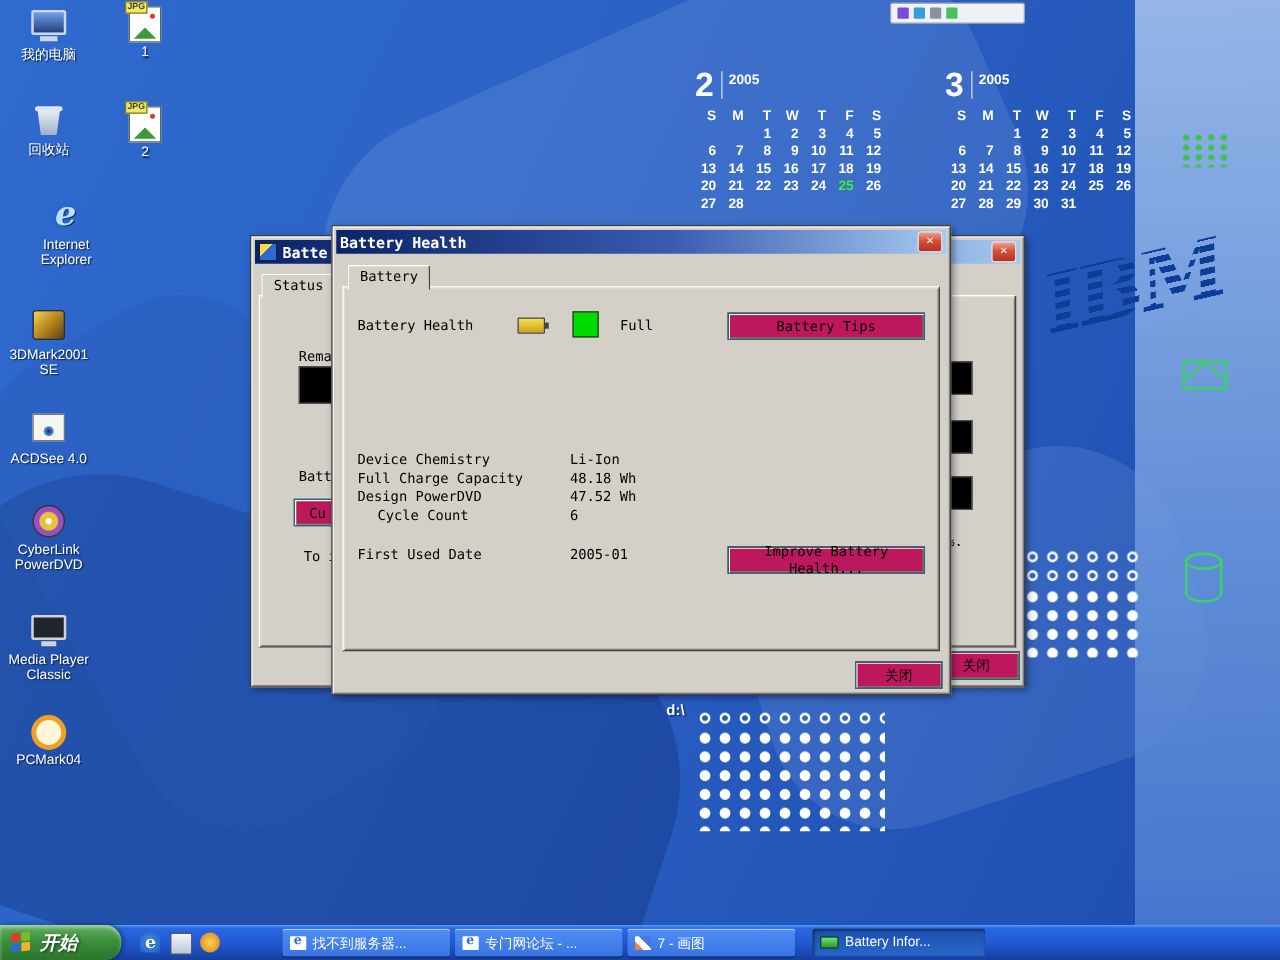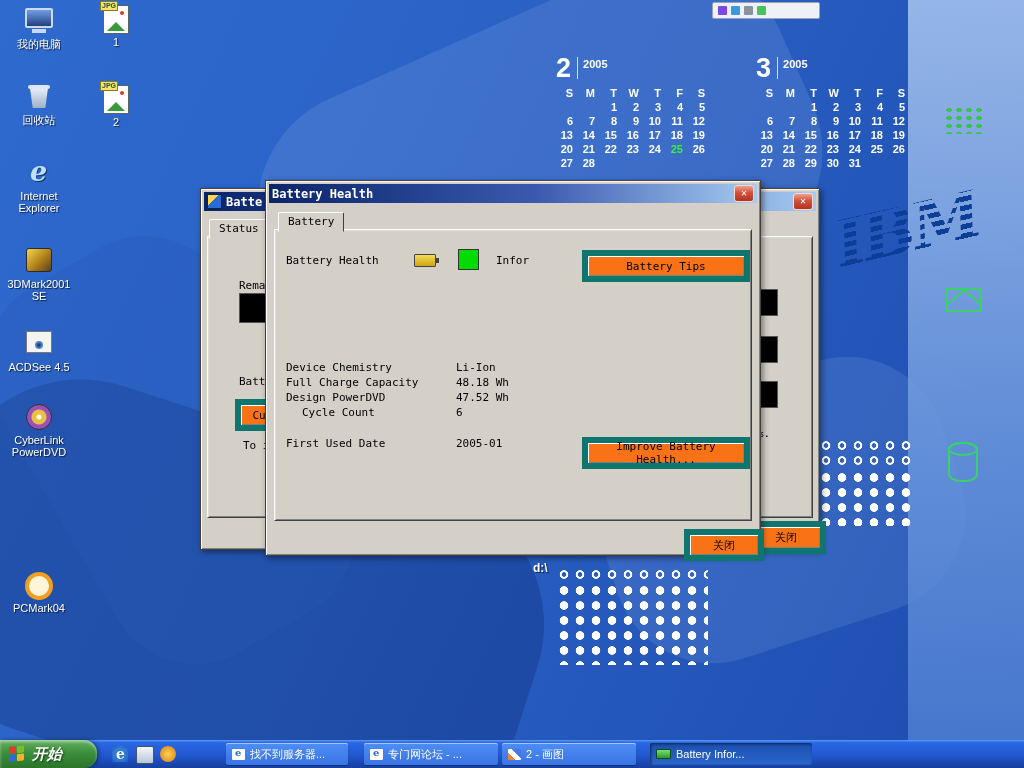--- a/index.html
+++ b/index.html
@@ -77,21 +77,21 @@
     background:linear-gradient(90deg,#0a246a,#3a5bb0 55%,#a6caf0);
     color:#fff;font-weight:bold;font-size:12px;display:flex;align-items:center;padding:0 3px;}
   .title-ico{width:13px;height:13px;margin-right:4px;background:linear-gradient(135deg,#ffd84c 40%,#2a6cd4 40%);border:1px solid #123;}
   .btn-close{margin-left:auto;width:18px;height:15px;border-radius:3px;border:1px solid #f6d9d0;
     background:linear-gradient(#f0a08e,#d4503a 45%,#b23222);color:#fff;font-size:10px;line-height:13px;
     text-align:center;font-weight:bold;cursor:default;}
   .tab{position:absolute;z-index:3;background:#d4d0c8;border:1px solid;border-color:#fff #404040 #d4d0c8 #fff;
     border-top-left-radius:2px;border-top-right-radius:2px;padding:2px 9px 3px;font-size:11px;}
   .tab-frame{position:absolute;border:1px solid;border-color:#fff #404040 #404040 #fff;
     box-shadow:inset 1px 1px 0 #dfdbd3,inset -1px -1px 0 #808080;}
-  .btn95{position:absolute;background:#f97316;border:6px solid #0f766e;
+  .btn95{position:absolute;background:#be185d;border:1px solid #0f766e;
     box-shadow:inset 1px 1px 0 #fff,inset -1px -1px 0 #808080;
     font-family:inherit;font-size:11px;text-align:center;display:flex;align-items:center;justify-content:center;cursor:default;}
   .sunken{position:absolute;background:#fff;border:1px solid;border-color:#808080 #fff #fff #808080;
     box-shadow:inset 1px 1px 0 #404040;padding:3px 4px;}
   .txt{position:absolute;white-space:nowrap;}
   .blackbox{position:absolute;background:#000;border:1px solid #555;}
   .batt-glyph{position:absolute;width:20px;height:11px;background:linear-gradient(#f6dc50,#cfa416);border:1px solid #444;border-radius:1px;}
   .batt-glyph::after{content:"";position:absolute;right:-4px;top:3px;width:3px;height:5px;background:#444;}
   .green-sq{position:absolute;width:19px;height:19px;background:#00dc00;border:1px solid #333;}
 
@@ -256,35 +256,39 @@
   </div>
 
   <div class="desk-icon" style="left:6px;top:6px;">
     <div class="dicon ic-computer"></div>
     <div class="lbl">我的电脑</div>
   </div>
   <div class="desk-icon" style="left:6px;top:84px;">
     <div class="dicon ic-recycle"></div>
     <div class="lbl">回收站</div>
   </div>
-  <div class="desk-icon" style="left:6px;top:160px;">
+  <div class="desk-icon" style="left:20px;top:160px;">
     <div class="dicon ic-ie"></div>
     <div class="lbl">Internet Explorer</div>
   </div>
   <div class="desk-icon" style="left:6px;top:246px;">
     <div class="dicon ic-3dmark"></div>
     <div class="lbl">3DMark2001 SE</div>
   </div>
   <div class="desk-icon" style="left:6px;top:328px;">
     <div class="dicon ic-acdsee"></div>
-    <div class="lbl">ACDSee 4.5</div>
+    <div class="lbl">ACDSee 4.0</div>
   </div>
   <div class="desk-icon" style="left:6px;top:403px;">
     <div class="dicon ic-powerdvd"></div>
     <div class="lbl">CyberLink PowerDVD</div>
+  </div>
+  <div class="desk-icon" style="left:6px;top:490px;">
+    <div class="dicon ic-mpc"></div>
+    <div class="lbl">Media Player Classic</div>
   </div>
   <div class="desk-icon" style="left:6px;top:570px;">
     <div class="dicon ic-pcmark"></div>
     <div class="lbl">PCMark04</div>
   </div>
 
   <div class="desk-icon" style="left:92px;top:5px;width:48px;">
     <div class="ic-jpg">
       <span class="badge">JPG</span>
       <span class="hill"></span>
@@ -325,21 +329,21 @@
     <div class="titlebar">
       <span>Battery Health</span>
       <span class="btn-close">✕</span>
     </div>
     <div class="tab" style="left:12px;top:31px;">Battery</div>
     <div class="tab-frame" style="left:8px;top:48px;width:476px;height:290px;"></div>
 
     <div class="txt" style="left:20px;top:73px;">Battery Health</div>
     <div class="batt-glyph" style="left:148px;top:73px;"></div>
     <div class="green-sq" style="left:192px;top:68px;"></div>
-    <div class="txt" style="left:230px;top:73px;">Infor</div>
+    <div class="txt" style="left:230px;top:73px;">Full</div>
     <div class="btn95" style="left:316px;top:69px;width:156px;height:20px;">Battery Tips</div>
 
 
     <div class="txt" style="left:20px;top:180px;">Device Chemistry</div>
     <div class="txt" style="left:190px;top:180px;">Li-Ion</div>
     <div class="txt" style="left:20px;top:195px;">Full Charge Capacity</div>
     <div class="txt" style="left:190px;top:195px;">48.18 Wh</div>
     <div class="txt" style="left:20px;top:210px;">Design PowerDVD</div>
     <div class="txt" style="left:190px;top:210px;">47.52 Wh</div>
     <div class="txt" style="left:20px;top:225px;margin-left:16px;">Cycle Count</div>
@@ -359,32 +363,32 @@
           <i style="background:#7fba28;"></i>
           <i style="background:#2a6cd4;"></i>
           <i style="background:#f2b12c;"></i>
       </span>
       <span>开始</span>
     </div>
     <span class="ql-icon ql-e" style="left:112px;background:radial-gradient(#4aa0f0,#1a5ac0);"></span>
     <span class="ql-icon" style="left:136px;background:linear-gradient(#f4f6fa,#b9c6da);border:1px solid #456;"></span>
     <span class="ql-icon" style="left:160px;background:radial-gradient(#ffd34c,#d87b1c);border-radius:50%;"></span>
 
-    <div class="task-btn" style="left:226px;width:122px;">
+    <div class="task-btn" style="left:226px;width:134px;">
       <span class="ti ti-page"></span>
       <span>找不到服务器...</span>
     </div>
     <div class="task-btn" style="left:364px;width:134px;">
       <span class="ti ti-page"></span>
       <span>专门网论坛 - ...</span>
     </div>
     <div class="task-btn" style="left:502px;width:134px;">
       <span class="ti ti-paint"></span>
-      <span>2 - 画图</span>
-    </div>
-    <div class="task-btn active" style="left:650px;width:162px;">
+      <span>7 - 画图</span>
+    </div>
+    <div class="task-btn active" style="left:650px;width:138px;">
       <span class="ti ti-batt"></span>
       <span>Battery Infor...</span>
     </div>
 
   </div>
 
 </div>
 
 </body></html>

